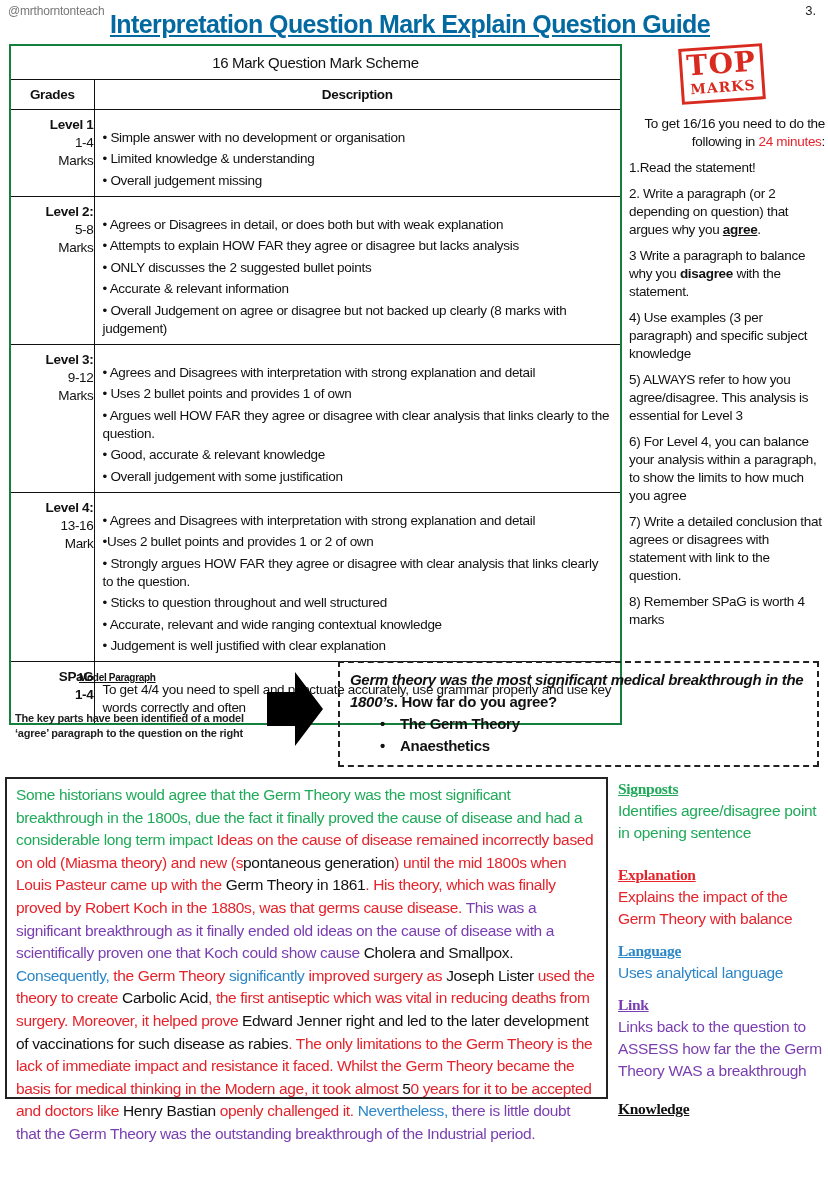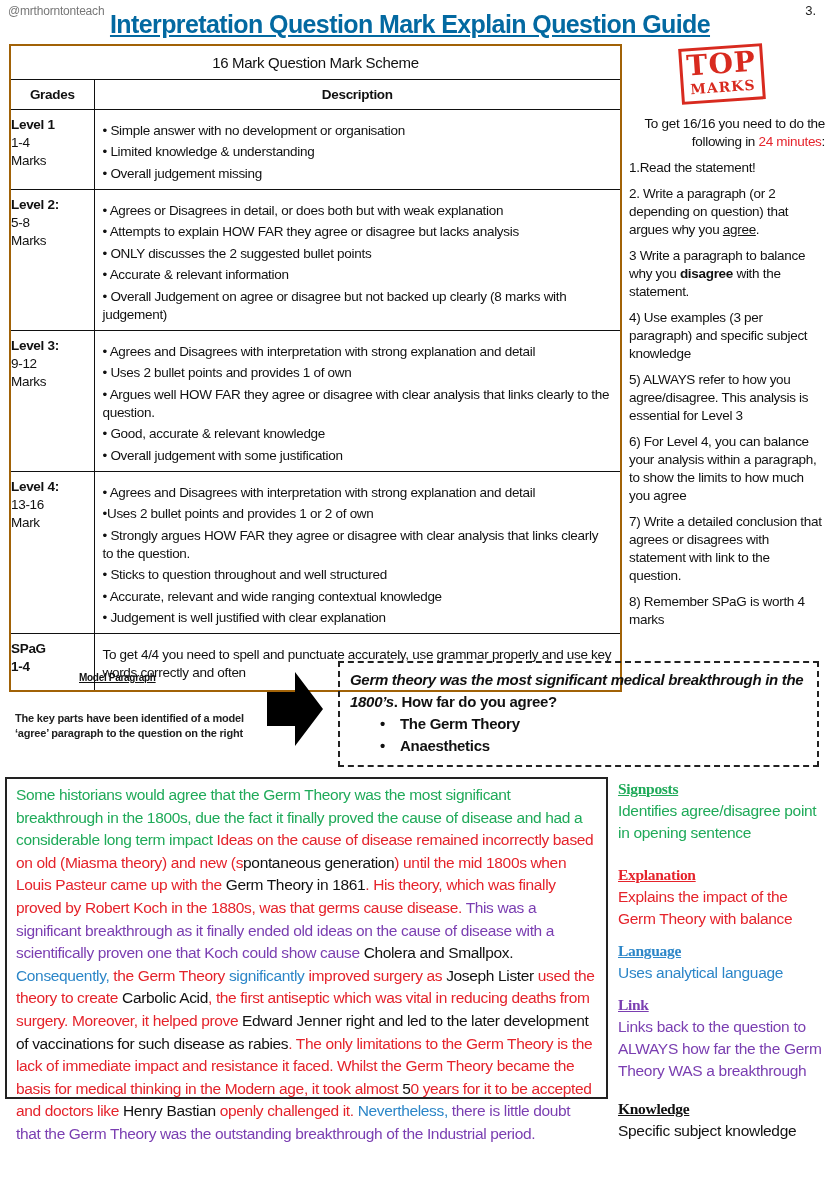--- a/index.html
+++ b/index.html
@@ -4,44 +4,44 @@
 <style>
   * { box-sizing: border-box; margin: 0; padding: 0; }
   html, body { width: 828px; height: 1196px; background: #ffffff; overflow: hidden; }
   body { position: relative; font-family: "Liberation Sans", "DejaVu Sans", sans-serif; color: #111; }
 
   .handle { position: absolute; left: 8px; top: 4px; font-size: 12px; color: #777; letter-spacing: -0.2px; }
   .page-num { position: absolute; right: 12px; top: 3px; font-size: 13px; color: #222; }
   .title { position: absolute; left: 100px; top: 10px; width: 620px; text-align: center; font-size: 25px; font-weight: bold; text-decoration: underline; letter-spacing: -0.6px; color: #0369a1; }
 
   
-  .scheme { position: absolute; left: 9px; top: 44px; width: 613px; border: 2px solid #a16207; border-collapse: collapse; }
+  .scheme { position: absolute; left: 9px; top: 44px; width: 613px; border: 2px solid #15803d; border-collapse: collapse; }
   .scheme td, .scheme th { border: 1.5px solid #111; vertical-align: top; }
   .scheme .caption-cell { height: 34px; text-align: center; vertical-align: middle; font-size: 15px; font-weight: normal; letter-spacing: -0.3px; }
   .scheme .head-cell { height: 30px; text-align: center; vertical-align: middle; font-size: 13.5px; font-weight: bold; letter-spacing: -0.3px; }
-  .grade-cell { width: 84px; text-align: left; font-size: 13.5px; line-height: 18px; padding-top: 6px; letter-spacing: -0.3px; }
+  .grade-cell { width: 84px; text-align: right; font-size: 13.5px; line-height: 18px; padding-top: 6px; letter-spacing: -0.3px; }
   .grade-cell .g-name { font-weight: bold; display: block; }
   .grade-cell .g-sub { display: block; }
-  .desc-cell { padding: 12px 8px 6px 8px; font-size: 13.5px; line-height: 18px; letter-spacing: -0.3px; }
+  .desc-cell { padding: 19px 8px 6px 8px; font-size: 13.5px; line-height: 18px; letter-spacing: -0.3px; }
   .desc-cell .line { display: block; margin-bottom: 3.5px; }
   .desc-cell .line:last-child { margin-bottom: 0; }
   .r1 { height: 73px; } .r2 { height: 132px; } .r3 { height: 135px; } .r4 { height: 160px; margin-left: 32px; } .r5 { height: 57px; }
 
   
   .stamp { position: absolute; left: 680px; top: 46px; width: 84px; height: 56px; border: 3px solid #d82a1f; transform: rotate(-4deg); text-align: center; color: #d82a1f; font-family: "DejaVu Serif", serif; font-weight: bold; background: #fff; }
   .stamp .s1 { display: block; font-size: 28px; line-height: 30px; letter-spacing: 1px; }
   .stamp .s2 { display: block; font-size: 14px; line-height: 16px; letter-spacing: 1px; }
 
   
   .tips { position: absolute; left: 629px; top: 115px; width: 196px; font-size: 13.5px; line-height: 18px; letter-spacing: -0.3px; color: #111; }
   .tips .intro { font-weight: normal; text-align: right; margin-bottom: 8px; }
   .tips .intro .red { color: #e5232b; }
   .tips .tip { margin-bottom: 8px; }
   .tips .tip b { font-weight: bold; }
-  .tips .tip u { text-decoration: underline; font-weight: normal; }
+  .tips .tip u { text-decoration: underline; font-weight: bold; }
 
   
   .model-title { position: absolute; left: 79px; top: 672px; font-size: 10px; font-weight: bold; text-decoration: underline; letter-spacing: -0.3px; }
   .model-note { position: absolute; left: 15px; top: 711px; width: 240px; font-size: 11px; line-height: 15px; letter-spacing: -0.2px; color: #222; font-weight: bold; }
   .arrow { position: absolute; left: 267px; top: 672px; width: 56px; height: 74px; }
 
   .question-box { position: absolute; left: 338px; top: 661px; width: 481px; height: 106px; border: 2px dashed #222; padding: 6px 10px; font-size: 15px; line-height: 22px; letter-spacing: -0.3px; }
   .question-box .q-italic { font-weight: bold; font-style: italic; }
   .question-box .q-plain { font-weight: bold; }
   .question-box .bullet { font-weight: bold; display: block; padding-left: 2px; margin-left: 28px; }
@@ -189,19 +189,18 @@
   <div class="k-item c-red" style="margin-top:20px">
     <span class="k-head">Explanation</span>
     <span class="k-desc">Explains the impact of the Germ Theory with balance</span>
   </div>
   <div class="k-item c-blue">
     <span class="k-head">Language</span>
     <span class="k-desc">Uses analytical language</span>
   </div>
   <div class="k-item c-purple">
     <span class="k-head">Link</span>
-    <span class="k-desc">Links back to the question to ALWAYS how far the the Germ Theory WAS a breakthrough</span>
+    <span class="k-desc">Links back to the question to ASSESS how far the the Germ Theory WAS a breakthrough</span>
   </div>
   <div class="k-item c-black" style="margin-top:16px">
     <span class="k-head">Knowledge</span>
-    <span class="k-desc">Specific subject knowledge</span>
   </div>
 </div>
 
 </body></html>

